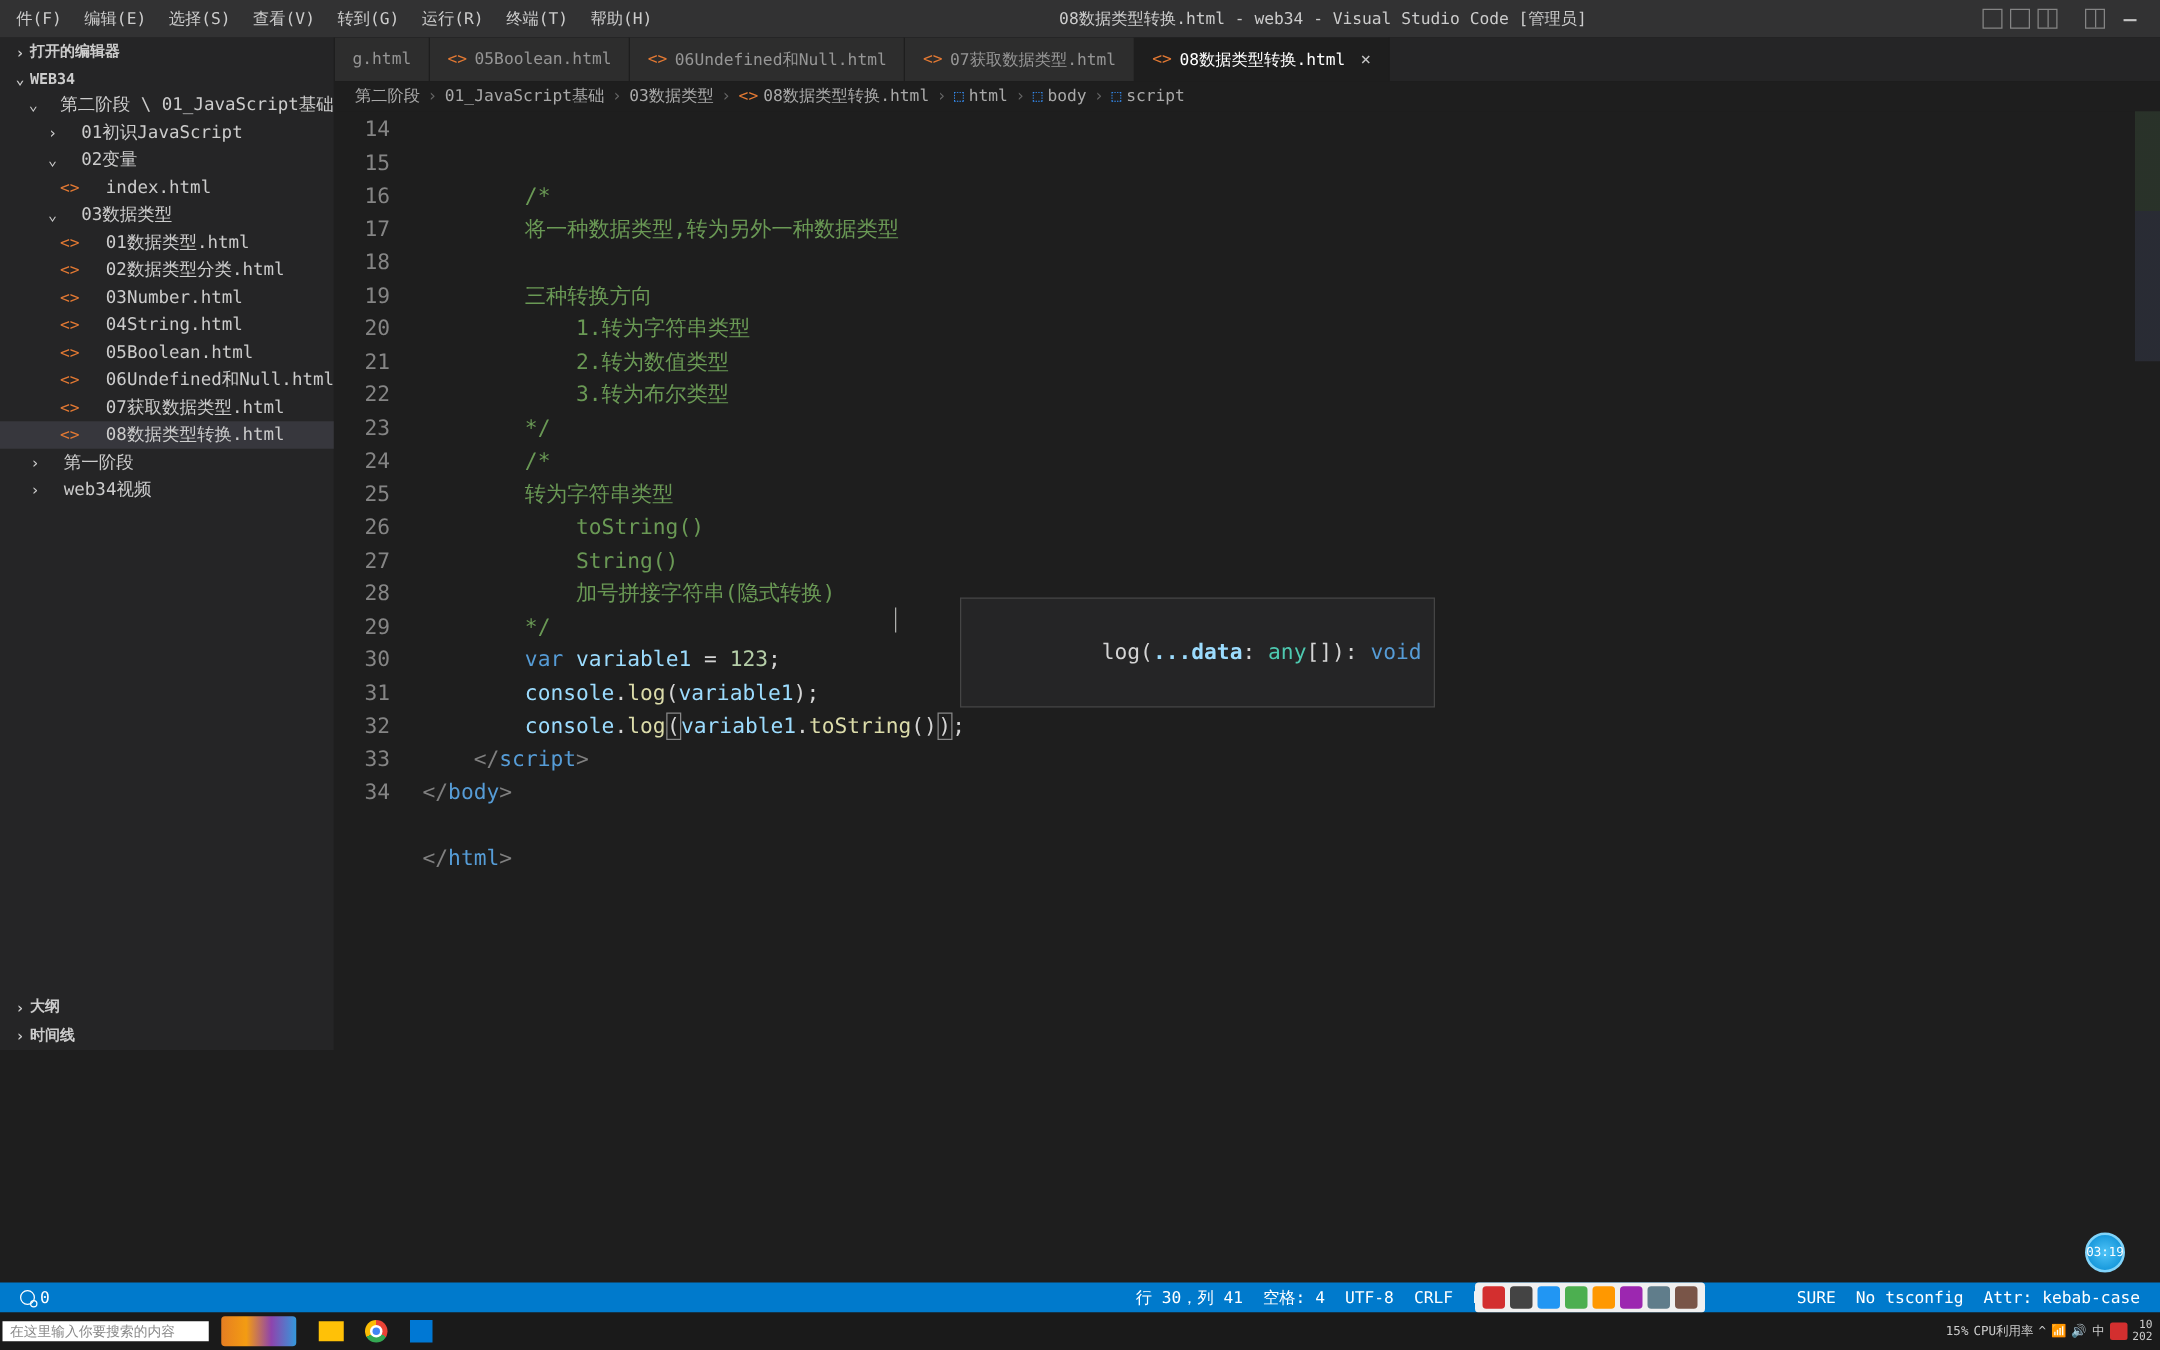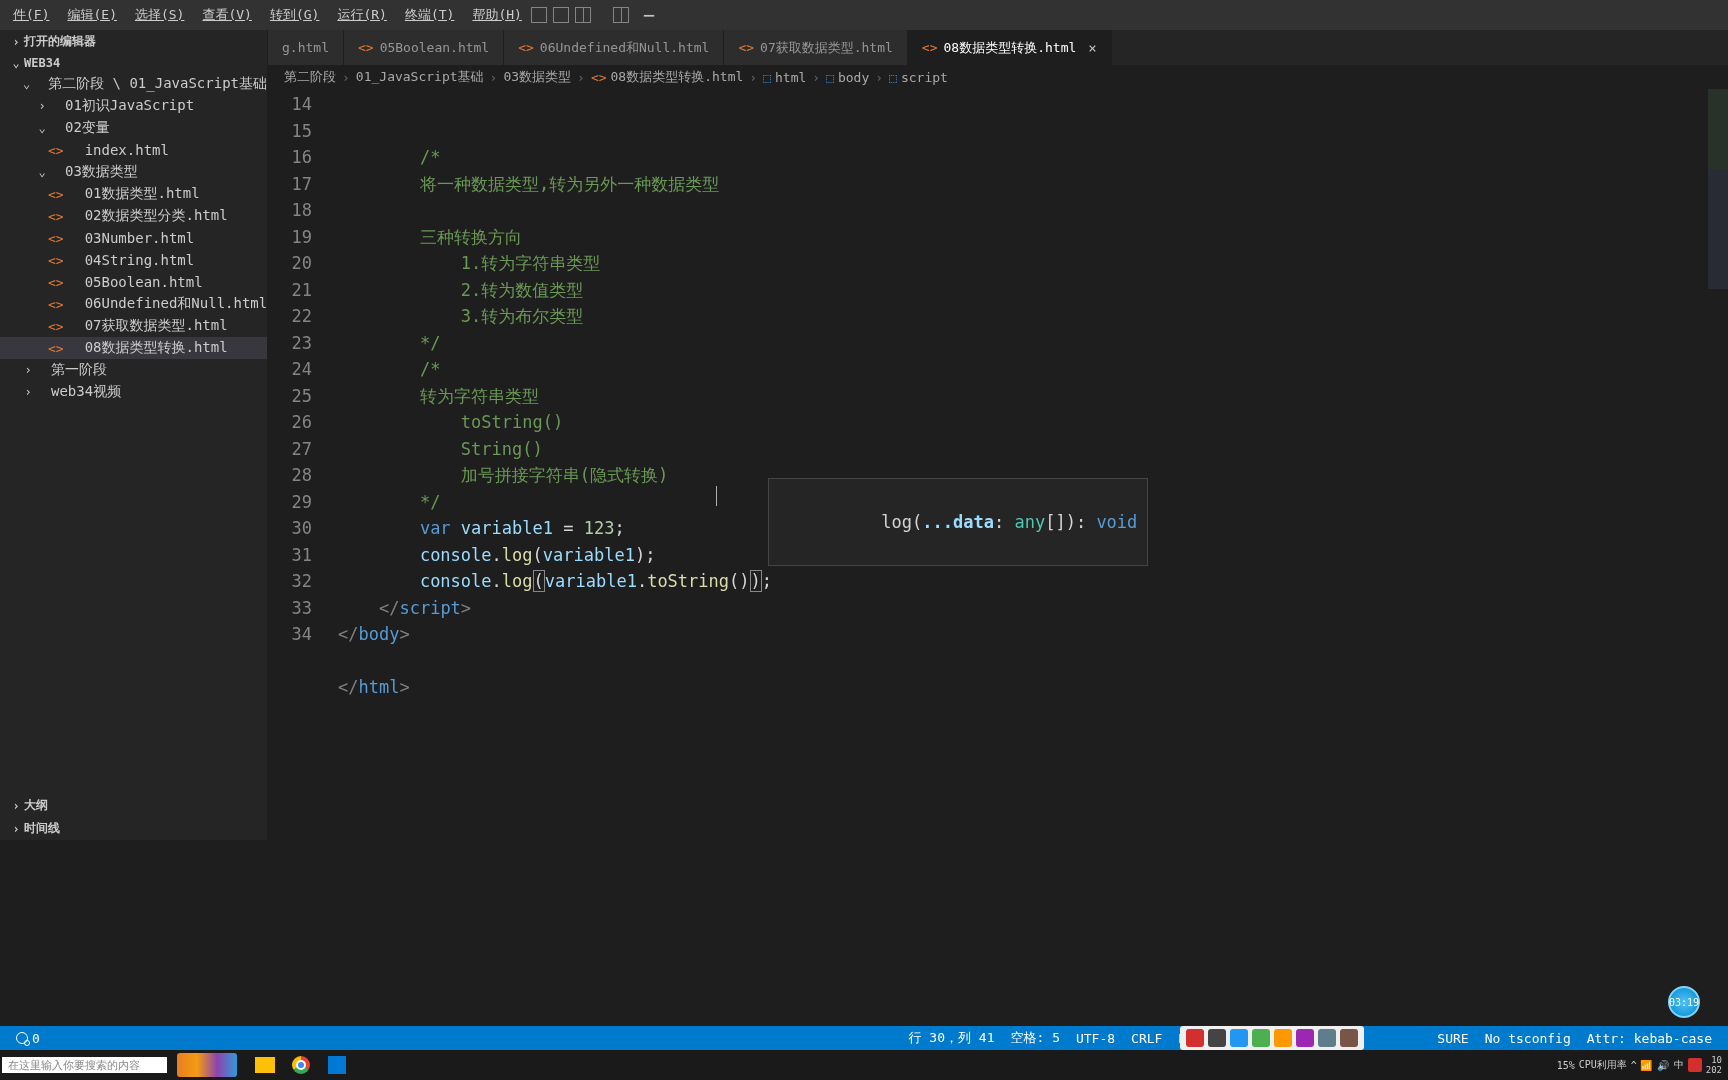--- a/index.html
+++ b/index.html
@@ -13,21 +13,21 @@
   height: 1080px;
 }
 .menubar {
   height: 30px;
   background: #323233;
   display: flex;
   align-items: center;
   padding: 0 4px;
   color: #cccccc;
 }
-.menubar .menu-item { padding: 4px 9px; cursor: pointer; text-decoration: underline; }
+.menubar .menu-item { padding: 4px 9px; cursor: pointer; }
 .menubar .title { flex: 1; text-align: center; color: #cccccc; font-size: 13px; }
 .menubar .right-icons { display: flex; gap: 6px; align-items: center; padding-right: 6px; }
 .layout-icon { width: 16px; height: 16px; border: 1px solid #858585; display: inline-block; }
 .layout-icon.split { position: relative; }
 .layout-icon.split::after { content: ""; position: absolute; left: 50%; top: 0; bottom: 0; border-left: 1px solid #858585; }
 
 .main { display: flex; height: 810px; }
 
 .sidebar {
   width: 268px;
@@ -245,20 +245,21 @@
 
 <div class="menubar">
   <span class="menu-item">件(F)</span>
   <span class="menu-item">编辑(E)</span>
   <span class="menu-item">选择(S)</span>
   <span class="menu-item">查看(V)</span>
   <span class="menu-item">转到(G)</span>
   <span class="menu-item">运行(R)</span>
   <span class="menu-item">终端(T)</span>
   <span class="menu-item">帮助(H)</span>
+  <span class="title">08数据类型转换.html - web34 - Visual Studio Code [管理员]</span>
   <span class="right-icons">
     <span class="layout-icon"></span>
     <span class="layout-icon"></span>
     <span class="layout-icon split"></span>
     <span style="width:10px"></span>
     <span class="layout-icon split"></span>
     <span style="color:#c5c5c5;font-size:20px;padding:0 8px;">−</span>
   </span>
 </div>
 
@@ -425,21 +426,21 @@
 
 <div class="statusbar">
   <span class="item" style="display:flex;align-items:center;gap:4px;">
     <span style="width:12px;height:12px;border:1.5px solid #fff;border-radius:50%;display:inline-block;position:relative;">
       <span style="position:absolute;right:-3px;bottom:-3px;width:6px;height:6px;border:1.5px solid #fff;border-radius:50%;"></span>
     </span>
     <span>0</span>
   </span>
   <span class="spacer"></span>
   <span class="item">行 30，列 41</span>
-  <span class="item">空格: 5</span>
+  <span class="item">空格: 4</span>
   <span class="item">UTF-8</span>
   <span class="item">CRLF</span>
   <span class="item">HTML</span>
   <span class="item">
     <span>⦿</span>
     <span>Go Live</span>
   </span>
   <span class="item" style="margin-left:120px;">SURE</span>
   <span class="item">No tsconfig</span>
   <span class="item">Attr: kebab-case</span>

